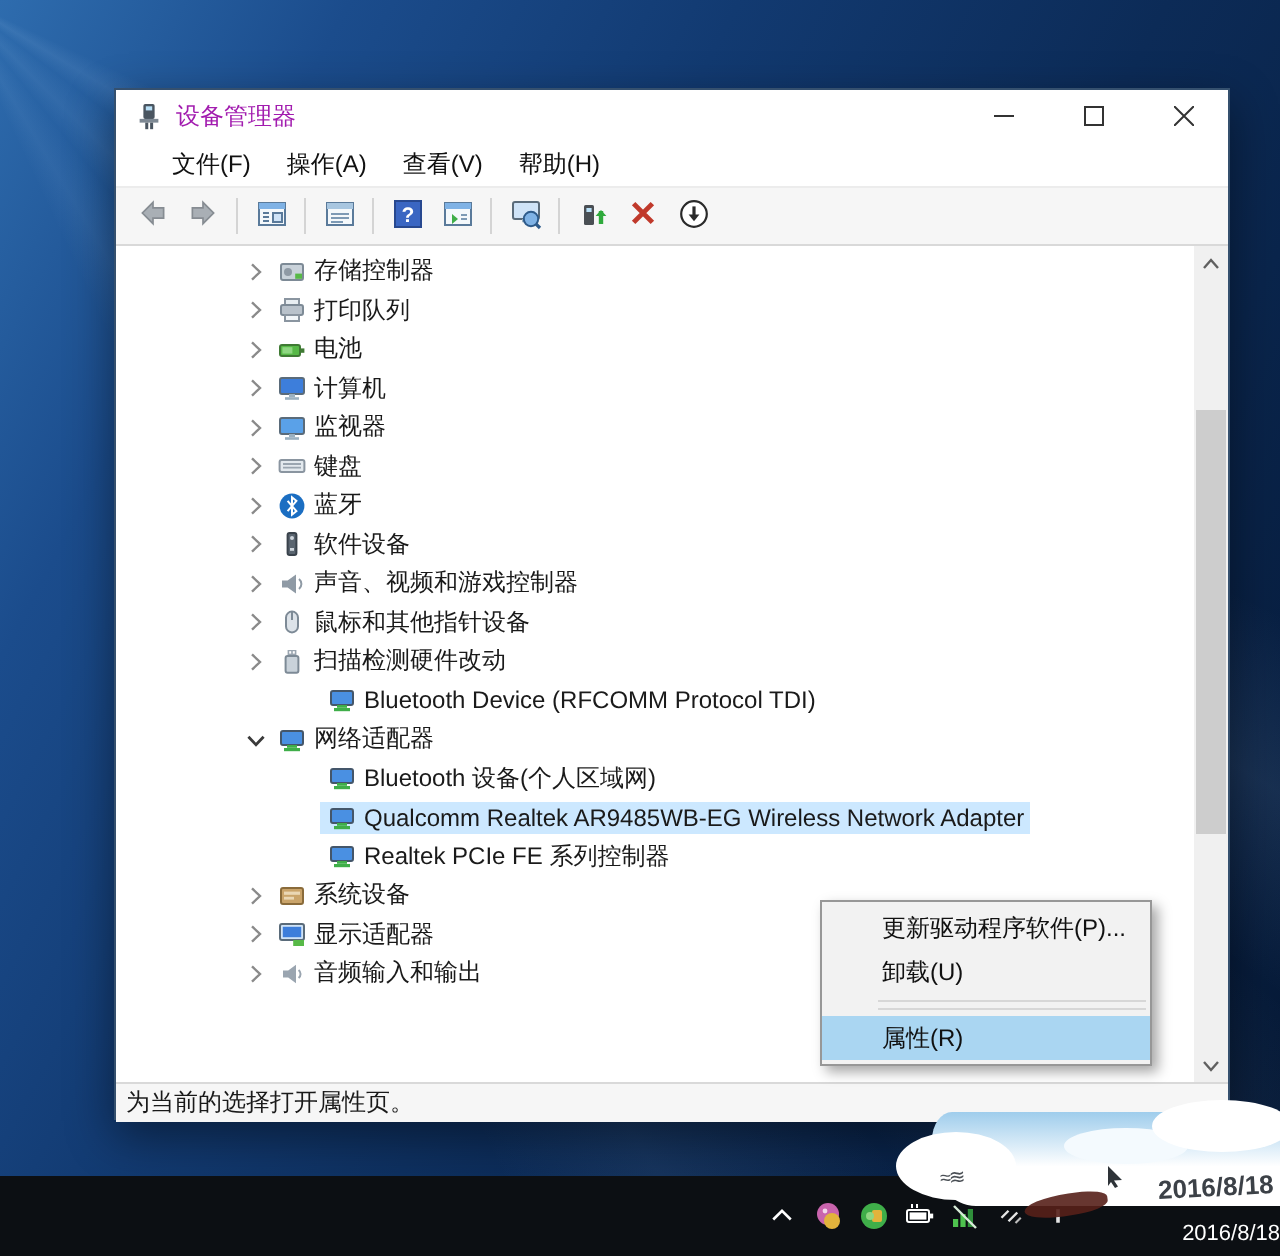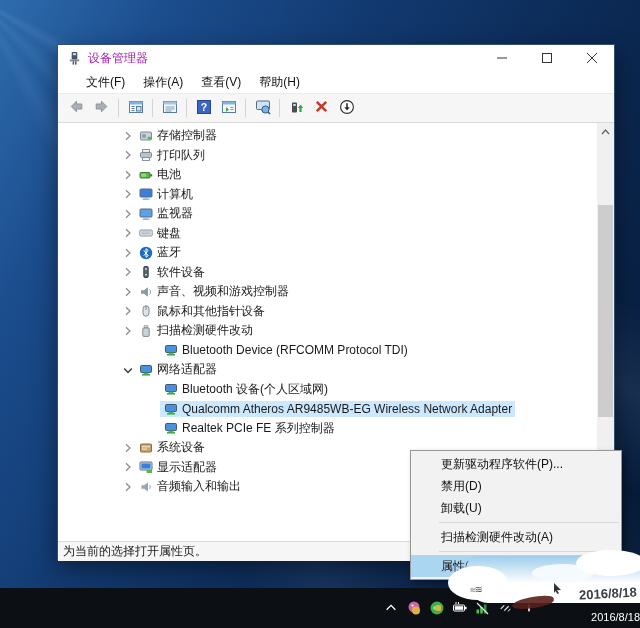--- a/index.html
+++ b/index.html
@@ -40,21 +40,21 @@
 
   
   .sbar { position:absolute; top:0; right:0; width:17px; height:418px; background:#f0f0f0; }
   .sarrow { position:absolute; left:0; width:17px; height:17px; display:flex; align-items:center; justify-content:center; color:#606060; }
   .sarrow.up { top:0; } .sarrow.down { bottom:0; }
   .sthumb { position:absolute; left:1px; width:15px; top:82px; height:212px; background:#cdcdcd; }
 
   .statusbar { height:20px; background:#f6f6f6; border-top:1px solid #d9d9d9; display:flex; align-items:center; padding-left:5px; color:#1a1a1a;font-family:Liberation Serif, serif; }
 
   
-  .cmenu { position:absolute; left:410px; top:450px; width:212px; background:#f2f2f2;
+  .cmenu { position:absolute; left:410px; top:450px; width:166px; background:#f2f2f2;
       border:1px solid #979797; box-shadow:3px 3px 6px rgba(0,0,0,.35); padding:2px 0; z-index:20; }
   .citem { height:22px; line-height:22px; padding-left:30px; color:#111; white-space:nowrap; }
   .citem.hi { background:#aad6f2; }
   .csep { height:1px; background:#d7d7d7; margin:3px 2px 3px 28px; }
 
   
   .wm { position:absolute; left:466px; top:556px; width:174px; height:47px; z-index:30;
       background:linear-gradient(#9ecde d0,#ffffff 60%); background:linear-gradient(#9fcdec, #ffffff 58%);
       border-radius:10px 3px 0 22px / 14px 6px 0 26px; overflow:visible; }
   .wm:before { content:""; position:absolute; left:-18px; top:10px; width:60px; height:34px; background:#fff; border-radius:50%; }
@@ -420,21 +420,21 @@
           <div class="trow lvl1 sel">
             <span class="chev"></span>
             <span class="hl">
               <span class="ticn">
                 <svg viewBox="0 0 14 14" width="14" height="14">
                   <rect x="1.5" y="2.5" width="11" height="7" rx="1" fill="#4a90e2" stroke="#44566a" stroke-width="1"></rect>
                   <rect x="4.5" y="9.5" width="5" height="1.4" fill="#3fae49"></rect>
                   <rect x="3" y="11" width="8" height="1.6" fill="#3fae49"></rect>
                 </svg>
               </span>
-              <span>Qualcomm Atheros AR9485WB-EG Wireless Network Adapter</span>
+              <span>Qualcomm Realtek AR9485WB-EG Wireless Network Adapter</span>
             </span>
           </div>
           <div class="trow lvl1">
             <span class="chev"></span>
             <span class="hl">
               <span class="ticn">
                 <svg viewBox="0 0 14 14" width="14" height="14">
                   <rect x="1.5" y="2.5" width="11" height="7" rx="1" fill="#4a90e2" stroke="#44566a" stroke-width="1"></rect>
                   <rect x="4.5" y="9.5" width="5" height="1.4" fill="#3fae49"></rect>
                   <rect x="3" y="11" width="8" height="1.6" fill="#3fae49"></rect>
@@ -509,24 +509,22 @@
       </div>
     </div>
 
     <div class="statusbar">
       <span>为当前的选择打开属性页。</span>
     </div>
   </div>
 
   <div class="cmenu" id="cmenu">
       <div class="citem">更新驱动程序软件(P)...</div>
-      <div class="citem">禁用(D)</div>
       <div class="citem">卸载(U)</div>
       <div class="csep"></div>
-      <div class="citem">扫描检测硬件改动(A)</div>
       <div class="csep"></div>
       <div class="citem hi">属性(R)</div>
     </div>
 
   <div class="wm">
     <span class="scribble">≈≋</span>
     <span class="wmcursor"><svg width="9" height="11" viewBox="0 0 9 11">
           <path d="M1 0l7 7-4 .3 2 3-1.5.7-2-3L1 10z" fill="#2e3338"></path>
         </svg></span>
     <span class="wmdate">2016/8/18</span>

